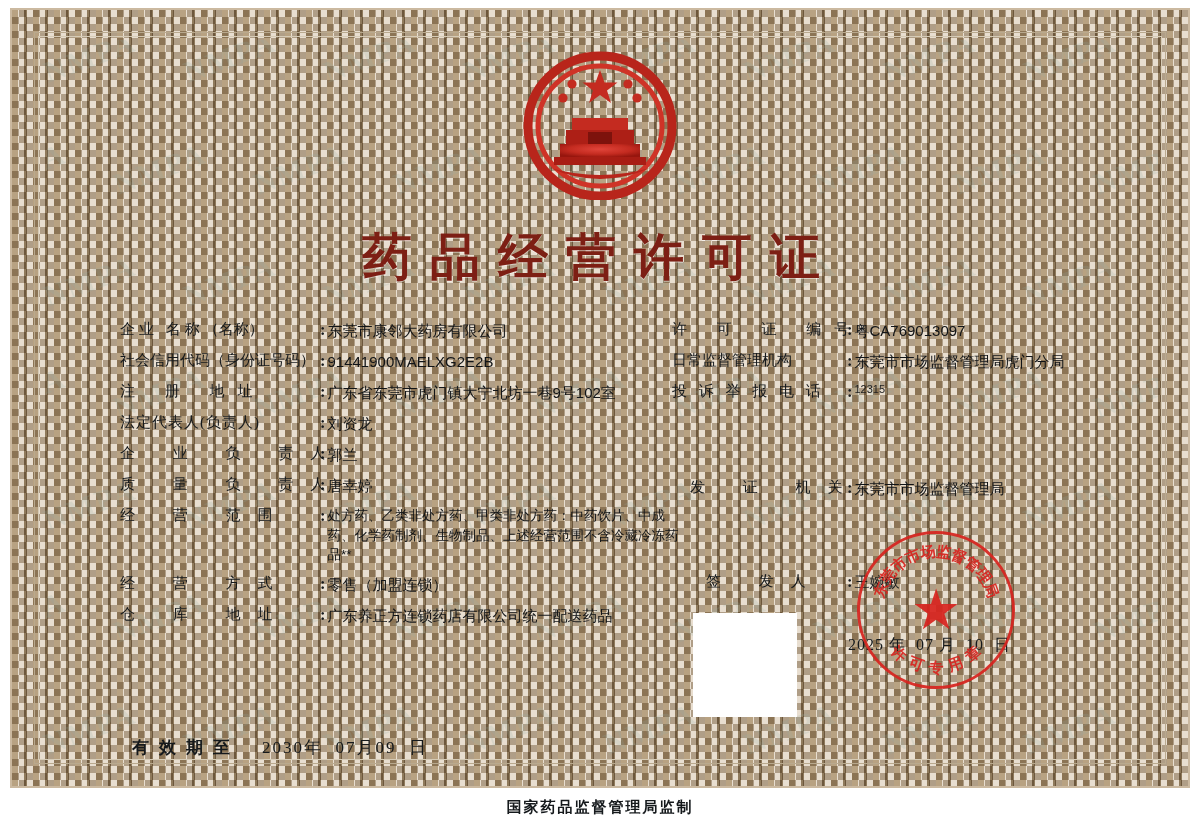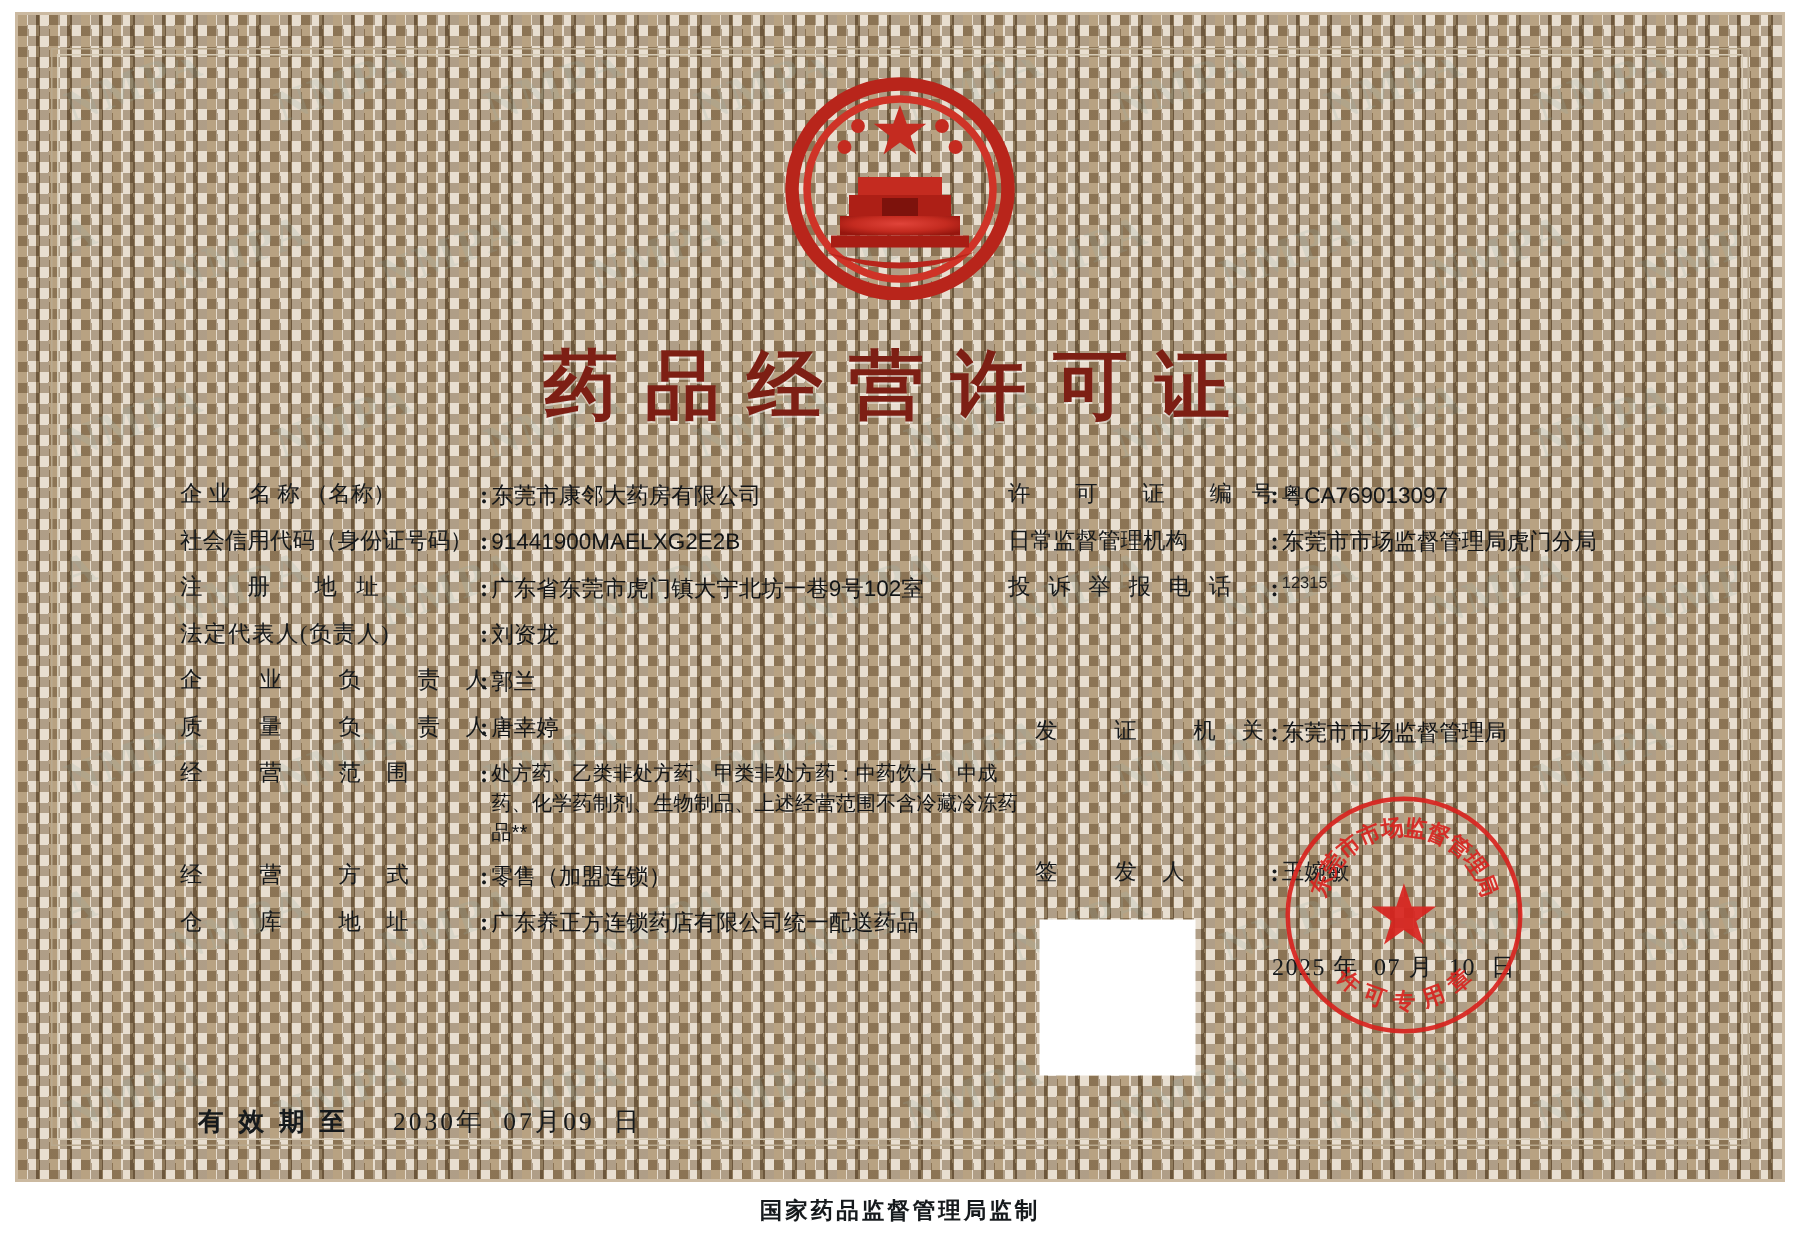--- a/index.html
+++ b/index.html
@@ -509,21 +509,21 @@
           <span style="margin-left:18px;margin-top:35px;" class="sp-5">发 证 机</span>关
         </div>
         <div class="colon">:</div>
         <div class="val">东莞市市场监督管理局</div>
       </div>
 
       <div class="row" style="height:54px;"></div>
 
       <div class="row">
         <div class="lbl w2">
-          <span style="margin-left:18px;" class="sp-5">签 发</span>人
+          <span style="margin-left:34px;" class="sp-5">签 发</span>人
         </div>
         <div class="colon">:</div>
         <div class="val sign-name">王婉敏</div>
       </div>
 
     </div>
 
     <div class="qr">
       <div class="qrgrid" id="qrgrid"><i></i><i></i><i></i><i></i><i></i><i></i><i></i><i></i><i></i><i></i><i></i><i class="o"></i><i class="o"></i><i></i><i></i><i></i><i></i><i></i><i></i><i></i><i></i><i class="o"></i><i></i><i></i><i></i><i></i><i></i><i></i><i></i><i></i><i class="o"></i><i class="o"></i><i class="o"></i><i class="o"></i><i class="o"></i><i></i><i class="o"></i><i></i><i class="o"></i><i class="o"></i><i class="o"></i><i class="o"></i><i></i><i></i><i class="o"></i><i class="o"></i><i class="o"></i><i class="o"></i><i></i><i class="o"></i><i></i><i></i><i class="o"></i><i class="o"></i><i class="o"></i><i class="o"></i><i class="o"></i><i></i><i></i><i class="o"></i><i></i><i></i><i></i><i class="o"></i><i></i><i class="o"></i><i></i><i></i><i class="o"></i><i></i><i></i><i></i><i></i><i></i><i></i><i class="o"></i><i class="o"></i><i></i><i></i><i></i><i></i><i class="o"></i><i></i><i></i><i></i><i class="o"></i><i></i><i></i><i class="o"></i><i></i><i></i><i></i><i class="o"></i><i></i><i></i><i class="o"></i><i class="o"></i><i></i><i class="o"></i><i></i><i></i><i></i><i class="o"></i><i class="o"></i><i class="o"></i><i></i><i></i><i></i><i class="o"></i><i></i><i class="o"></i><i></i><i></i><i></i><i class="o"></i><i></i><i></i><i class="o"></i><i></i><i></i><i></i><i class="o"></i><i></i><i class="o"></i><i></i><i></i><i class="o"></i><i class="o"></i><i class="o"></i><i></i><i class="o"></i><i class="o"></i><i class="o"></i><i></i><i></i><i class="o"></i><i class="o"></i><i class="o"></i><i></i><i class="o"></i><i></i><i></i><i></i><i class="o"></i><i></i><i></i><i class="o"></i><i class="o"></i><i class="o"></i><i class="o"></i><i class="o"></i><i></i><i></i><i></i><i></i><i></i><i class="o"></i><i class="o"></i><i></i><i class="o"></i><i></i><i></i><i class="o"></i><i class="o"></i><i class="o"></i><i class="o"></i><i class="o"></i><i></i><i class="o"></i><i class="o"></i><i class="o"></i><i class="o"></i><i class="o"></i><i></i><i></i><i></i><i></i><i></i><i></i><i></i><i></i><i class="o"></i><i></i><i class="o"></i><i></i><i class="o"></i><i></i><i class="o"></i><i></i><i class="o"></i><i></i><i class="o"></i><i></i><i class="o"></i><i></i><i class="o"></i><i></i><i></i><i></i><i></i><i></i><i></i><i></i><i></i><i class="o"></i><i class="o"></i><i class="o"></i><i class="o"></i><i class="o"></i><i class="o"></i><i></i><i></i><i class="o"></i><i class="o"></i><i></i><i></i><i class="o"></i><i></i><i class="o"></i><i class="o"></i><i></i><i class="o"></i><i></i><i></i><i></i><i></i><i class="o"></i><i></i><i></i><i></i><i></i><i></i><i class="o"></i><i></i><i class="o"></i><i class="o"></i><i class="o"></i><i></i><i></i><i class="o"></i><i></i><i class="o"></i><i class="o"></i><i></i><i class="o"></i><i class="o"></i><i></i><i class="o"></i><i></i><i></i><i class="o"></i><i class="o"></i><i></i><i class="o"></i><i class="o"></i><i></i><i></i><i></i><i></i><i class="o"></i><i class="o"></i><i></i><i></i><i class="o"></i><i class="o"></i><i class="o"></i><i class="o"></i><i class="o"></i><i class="o"></i><i class="o"></i><i class="o"></i><i class="o"></i><i class="o"></i><i></i><i class="o"></i><i class="o"></i><i class="o"></i><i class="o"></i><i class="o"></i><i></i><i></i><i></i><i></i><i></i><i></i><i></i><i class="o"></i><i class="o"></i><i></i><i></i><i class="o"></i><i class="o"></i><i></i><i></i><i class="o"></i><i></i><i></i><i></i><i></i><i class="o"></i><i class="o"></i><i></i><i class="o"></i><i></i><i></i><i></i><i></i><i></i><i class="o"></i><i class="o"></i><i class="o"></i><i class="o"></i><i class="o"></i><i class="o"></i><i></i><i></i><i class="o"></i><i class="o"></i><i class="o"></i><i class="o"></i><i></i><i></i><i></i><i class="o"></i><i class="o"></i><i class="o"></i><i></i><i></i><i></i><i class="o"></i><i></i><i class="o"></i><i></i><i></i><i></i><i class="o"></i><i class="o"></i><i class="o"></i><i class="o"></i><i></i><i class="o"></i><i></i><i></i><i class="o"></i><i class="o"></i><i></i><i class="o"></i><i></i><i></i><i class="o"></i><i></i><i class="o"></i><i></i><i class="o"></i><i></i><i class="o"></i><i class="o"></i><i class="o"></i><i></i><i></i><i></i><i></i><i></i><i class="o"></i><i class="o"></i><i class="o"></i><i></i><i></i><i class="o"></i><i class="o"></i><i class="o"></i><i class="o"></i><i></i><i></i><i></i><i class="o"></i><i></i><i class="o"></i><i class="o"></i><i class="o"></i><i></i><i></i><i class="o"></i><i class="o"></i><i class="o"></i><i class="o"></i><i></i><i class="o"></i><i></i><i></i><i></i><i class="o"></i><i class="o"></i><i class="o"></i><i></i><i class="o"></i><i class="o"></i><i></i><i class="o"></i><i class="o"></i><i></i><i class="o"></i><i></i><i class="o"></i><i></i><i></i><i></i><i class="o"></i><i></i><i></i><i class="o"></i><i class="o"></i><i></i><i></i><i class="o"></i><i class="o"></i><i></i><i></i><i></i><i class="o"></i><i></i><i></i><i></i><i></i><i></i><i class="o"></i><i class="o"></i><i class="o"></i><i class="o"></i><i class="o"></i><i></i><i class="o"></i><i></i><i class="o"></i><i></i><i class="o"></i><i></i><i class="o"></i><i></i><i class="o"></i><i></i><i class="o"></i><i></i><i class="o"></i><i></i><i></i><i></i><i class="o"></i><i class="o"></i><i class="o"></i><i></i><i class="o"></i><i class="o"></i><i class="o"></i><i class="o"></i><i></i><i></i><i></i><i></i><i></i><i class="o"></i><i class="o"></i><i class="o"></i><i class="o"></i><i class="o"></i><i></i><i class="o"></i><i></i><i class="o"></i><i class="o"></i><i></i><i></i><i class="o"></i><i class="o"></i><i class="o"></i><i></i><i class="o"></i><i class="o"></i><i class="o"></i><i></i><i class="o"></i><i></i><i></i><i class="o"></i><i></i><i></i><i></i><i></i><i></i><i class="o"></i><i></i><i></i><i></i><i class="o"></i><i></i><i class="o"></i><i></i><i></i><i class="o"></i><i class="o"></i><i></i><i class="o"></i><i class="o"></i><i class="o"></i><i></i><i></i><i></i><i class="o"></i><i></i><i></i><i class="o"></i><i></i><i></i><i></i><i class="o"></i><i></i><i></i><i></i><i class="o"></i><i></i><i class="o"></i><i class="o"></i><i class="o"></i><i class="o"></i><i></i><i></i><i></i><i></i><i></i><i class="o"></i><i class="o"></i><i></i><i class="o"></i><i></i><i class="o"></i><i></i><i></i><i></i><i class="o"></i><i></i><i></i><i class="o"></i><i class="o"></i><i class="o"></i><i class="o"></i><i class="o"></i><i class="o"></i><i></i><i></i><i></i><i class="o"></i><i class="o"></i><i></i><i></i><i></i><i></i><i class="o"></i><i class="o"></i><i></i><i></i><i class="o"></i><i></i><i class="o"></i><i></i><i class="o"></i><i></i><i></i><i></i><i></i><i class="o"></i><i></i><i></i><i class="o"></i><i class="o"></i><i class="o"></i><i class="o"></i><i class="o"></i><i></i><i></i><i></i><i class="o"></i><i></i><i></i><i class="o"></i><i class="o"></i><i class="o"></i><i></i><i></i><i class="o"></i><i class="o"></i><i class="o"></i><i class="o"></i><i></i><i class="o"></i><i class="o"></i><i></i><i></i><i></i><i class="o"></i><i></i><i></i><i></i><i></i><i></i><i></i><i></i><i class="o"></i><i></i><i class="o"></i><i class="o"></i><i class="o"></i><i class="o"></i><i></i><i class="o"></i><i></i><i class="o"></i><i></i><i></i><i class="o"></i><i class="o"></i><i class="o"></i><i class="o"></i><i></i><i></i><i class="o"></i><i></i><i></i><i></i><i></i><i></i><i class="o"></i><i class="o"></i><i class="o"></i><i></i><i class="o"></i><i class="o"></i><i class="o"></i><i></i><i></i><i></i><i></i><i></i><i></i><i></i><i></i><i class="o"></i><i></i><i class="o"></i><i class="o"></i><i></i><i></i><i class="o"></i><i class="o"></i><i class="o"></i><i></i><i></i><i></i><i></i><i></i><i class="o"></i><i></i><i class="o"></i><i></i><i></i><i class="o"></i><i class="o"></i><i class="o"></i><i></i><i class="o"></i><i class="o"></i><i class="o"></i><i class="o"></i><i class="o"></i><i></i><i class="o"></i><i class="o"></i><i class="o"></i><i></i><i></i><i></i><i></i><i class="o"></i><i></i><i class="o"></i><i></i><i></i><i></i><i></i><i class="o"></i><i class="o"></i><i class="o"></i><i></i><i></i><i></i><i class="o"></i><i></i><i></i><i class="o"></i><i></i><i></i><i></i><i class="o"></i><i></i><i></i><i class="o"></i><i class="o"></i><i class="o"></i><i class="o"></i><i class="o"></i><i class="o"></i><i class="o"></i><i class="o"></i><i></i><i class="o"></i><i class="o"></i><i class="o"></i><i></i><i></i><i></i><i></i><i></i><i></i><i class="o"></i><i class="o"></i><i class="o"></i><i></i><i class="o"></i><i></i><i></i><i></i><i class="o"></i><i></i><i class="o"></i><i class="o"></i><i></i><i class="o"></i><i class="o"></i><i class="o"></i><i class="o"></i><i></i><i class="o"></i><i></i><i></i><i></i><i></i><i class="o"></i><i></i><i></i><i></i><i></i><i></i><i></i><i></i><i></i><i></i><i class="o"></i><i></i><i></i><i></i><i class="o"></i><i></i><i class="o"></i><i class="o"></i><i class="o"></i><i></i><i></i><i class="o"></i><i class="o"></i><i></i><i class="o"></i><i class="o"></i><i></i><i class="o"></i><i class="o"></i><i class="o"></i><i></i><i></i><i></i><i class="o"></i><i class="o"></i><i class="o"></i><i></i><i></i><i></i><i class="o"></i><i class="o"></i><i class="o"></i><i class="o"></i><i class="o"></i><i></i><i></i><i></i><i></i><i class="o"></i><i></i><i></i><i class="o"></i><i class="o"></i><i class="o"></i><i class="o"></i><i class="o"></i><i></i><i class="o"></i><i class="o"></i><i class="o"></i><i class="o"></i><i class="o"></i><i></i><i></i><i></i><i></i><i class="o"></i><i></i><i></i><i></i><i></i><i></i><i></i><i></i><i class="o"></i><i class="o"></i><i class="o"></i><i></i><i class="o"></i><i class="o"></i><i></i><i></i><i class="o"></i><i></i><i></i><i></i><i class="o"></i><i></i><i class="o"></i><i class="o"></i><i class="o"></i><i></i><i></i><i></i><i class="o"></i><i class="o"></i></div>
     </div>

